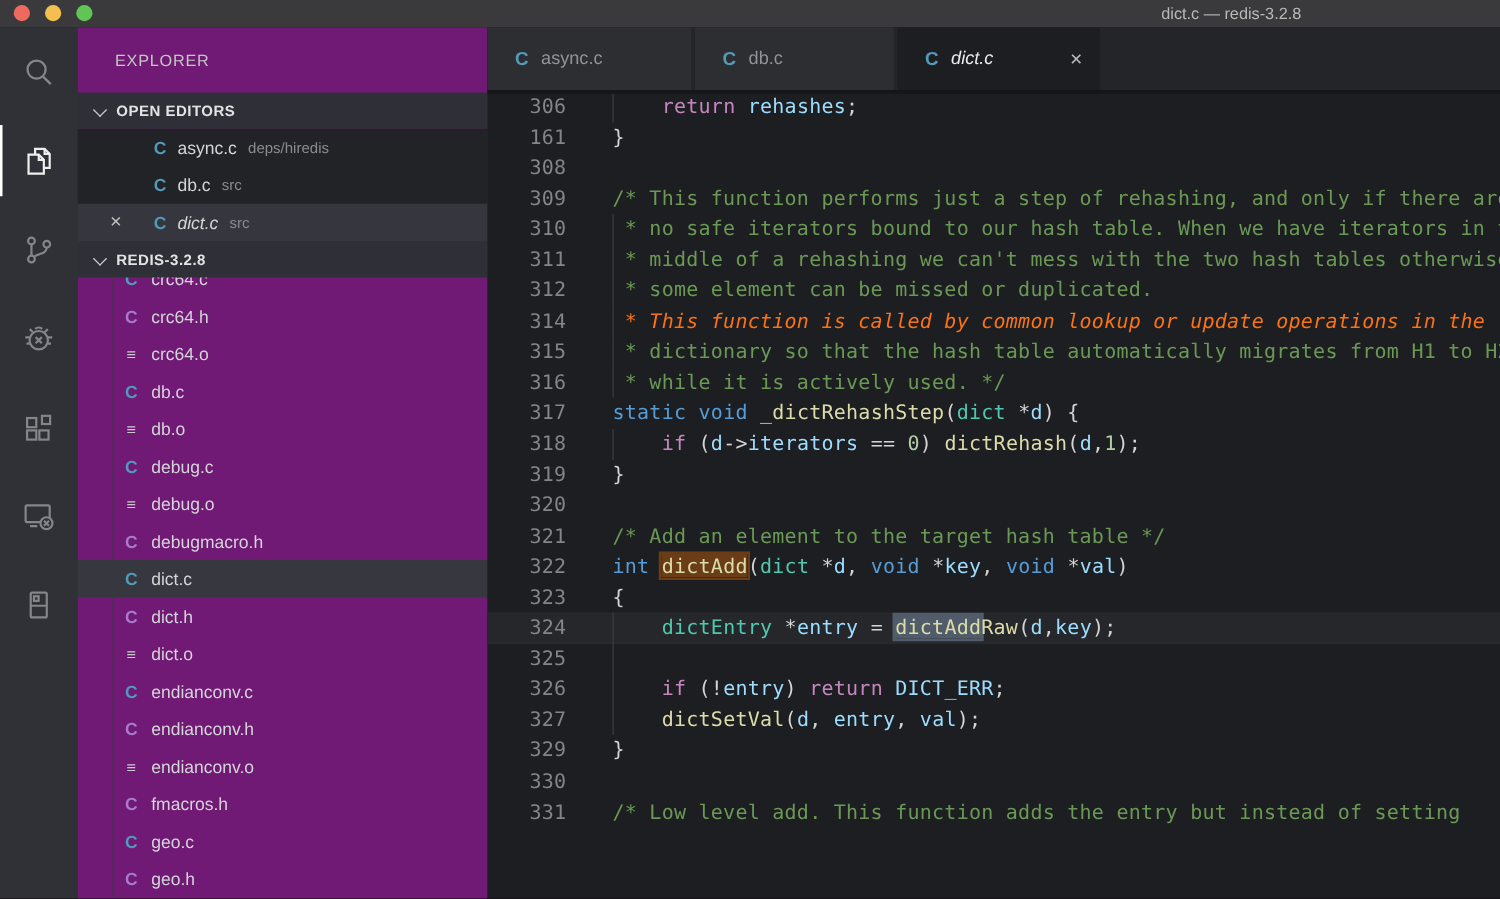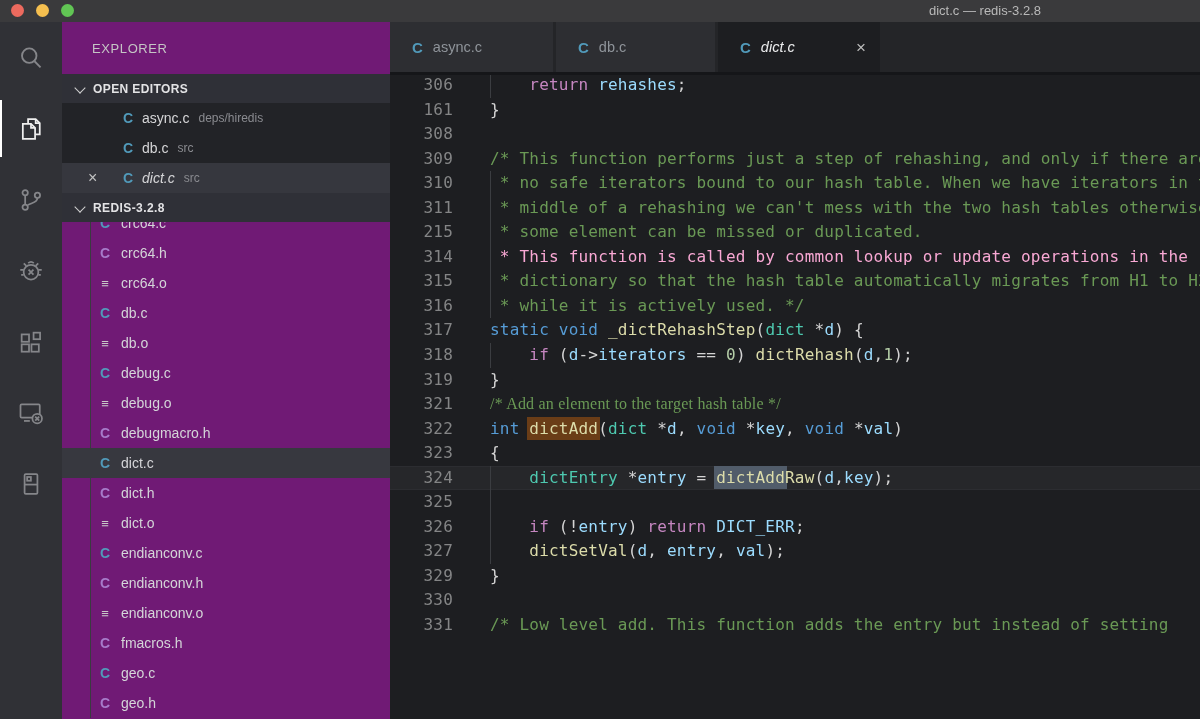--- a/index.html
+++ b/index.html
@@ -270,28 +270,29 @@
       </div>
     <div class="tab-shadow"></div>
     <div class="code-area">
       <div id="code-lines">
           <div class="code-line guide"><span class="ln">306</span><span class="lc"><span style="color: rgb(212, 212, 212);">    </span><span style="color: rgb(197, 134, 192);">return</span><span style="color: rgb(212, 212, 212);"> </span><span style="color: rgb(156, 220, 254);">rehashes</span><span style="color: rgb(212, 212, 212);">;</span></span></div>
           <div class="code-line"><span class="ln">161</span><span class="lc"><span style="color: rgb(212, 212, 212);">}</span></span></div>
           <div class="code-line"><span class="ln">308</span><span class="lc"></span></div>
           <div class="code-line"><span class="ln">309</span><span class="lc"><span style="color: rgb(106, 153, 85);">/* This function performs just a step of rehashing, and only if there are</span></span></div>
           <div class="code-line guide"><span class="ln">310</span><span class="lc"><span style="color: rgb(106, 153, 85);"> * no safe iterators bound to our hash table. When we have iterators in the</span></span></div>
           <div class="code-line guide"><span class="ln">311</span><span class="lc"><span style="color: rgb(106, 153, 85);"> * middle of a rehashing we can't mess with the two hash tables otherwise</span></span></div>
-          <div class="code-line guide"><span class="ln">215</span><span class="lc"><span style="color: rgb(106, 153, 85);"> * some element can be missed or duplicated.</span></span></div>
-          <div class="code-line guide"><span class="ln">314</span><span class="lc"><span style="color: #f9a8d4;"> * This function is called by common lookup or update operations in the</span></span></div>
+          <div class="code-line guide"><span class="ln">312</span><span class="lc"><span style="color: rgb(106, 153, 85);"> * some element can be missed or duplicated.</span></span></div>
+          <div class="code-line guide"><span class="ln">314</span><span class="lc"><span style="color: #f97316; font-style: italic;"> * This function is called by common lookup or update operations in the</span></span></div>
           <div class="code-line guide"><span class="ln">315</span><span class="lc"><span style="color: rgb(106, 153, 85);"> * dictionary so that the hash table automatically migrates from H1 to H2</span></span></div>
           <div class="code-line guide"><span class="ln">316</span><span class="lc"><span style="color: rgb(106, 153, 85);"> * while it is actively used. */</span></span></div>
           <div class="code-line"><span class="ln">317</span><span class="lc"><span style="color: rgb(86, 156, 214);">static</span><span style="color: rgb(212, 212, 212);"> </span><span style="color: rgb(86, 156, 214);">void</span><span style="color: rgb(212, 212, 212);"> </span><span style="color: rgb(220, 220, 170);">_dictRehashStep</span><span style="color: rgb(212, 212, 212);">(</span><span style="color: rgb(78, 201, 176);">dict</span><span style="color: rgb(212, 212, 212);"> *</span><span style="color: rgb(156, 220, 254);">d</span><span style="color: rgb(212, 212, 212);">) {</span></span></div>
           <div class="code-line guide"><span class="ln">318</span><span class="lc"><span style="color: rgb(212, 212, 212);">    </span><span style="color: rgb(197, 134, 192);">if</span><span style="color: rgb(212, 212, 212);"> (</span><span style="color: rgb(156, 220, 254);">d</span><span style="color: rgb(212, 212, 212);">-&gt;</span><span style="color: rgb(156, 220, 254);">iterators</span><span style="color: rgb(212, 212, 212);"> == </span><span style="color: rgb(181, 206, 168);">0</span><span style="color: rgb(212, 212, 212);">) </span><span style="color: rgb(220, 220, 170);">dictRehash</span><span style="color: rgb(212, 212, 212);">(</span><span style="color: rgb(156, 220, 254);">d</span><span style="color: rgb(212, 212, 212);">,</span><span style="color: rgb(181, 206, 168);">1</span><span style="color: rgb(212, 212, 212);">);</span></span></div>
           <div class="code-line"><span class="ln">319</span><span class="lc"><span style="color: rgb(212, 212, 212);">}</span></span></div>
-          <div class="code-line"><span class="ln">321</span><span class="lc"><span style="color: rgb(106, 153, 85); font-family: Liberation Serif, serif;">/* Add an element to the target hash table */</span></span></div>
+          <div class="code-line"><span class="ln">320</span><span class="lc"></span></div>
+          <div class="code-line"><span class="ln">321</span><span class="lc"><span style="color: rgb(106, 153, 85);">/* Add an element to the target hash table */</span></span></div>
           <div class="code-line"><span class="ln">322</span><span class="lc"><span style="color: rgb(86, 156, 214);">int</span><span style="color: rgb(212, 212, 212);"> </span><span style="color: rgb(220, 220, 170); background: rgb(106, 61, 23); box-shadow: rgb(106, 61, 23) 0px 0px 0px 2px;">dictAdd</span><span style="color: rgb(212, 212, 212);">(</span><span style="color: rgb(78, 201, 176);">dict</span><span style="color: rgb(212, 212, 212);"> *</span><span style="color: rgb(156, 220, 254);">d</span><span style="color: rgb(212, 212, 212);">, </span><span style="color: rgb(86, 156, 214);">void</span><span style="color: rgb(212, 212, 212);"> *</span><span style="color: rgb(156, 220, 254);">key</span><span style="color: rgb(212, 212, 212);">, </span><span style="color: rgb(86, 156, 214);">void</span><span style="color: rgb(212, 212, 212);"> *</span><span style="color: rgb(156, 220, 254);">val</span><span style="color: rgb(212, 212, 212);">)</span></span></div>
           <div class="code-line"><span class="ln">323</span><span class="lc"><span style="color: rgb(212, 212, 212);">{</span></span></div>
           <div class="code-line guide cur"><span class="ln">324</span><span class="lc"><span style="color: rgb(212, 212, 212);">    </span><span style="color: rgb(78, 201, 176);">dictEntry</span><span style="color: rgb(212, 212, 212);"> *</span><span style="color: rgb(156, 220, 254);">entry</span><span style="color: rgb(212, 212, 212);"> = </span><span style="color: rgb(220, 220, 170); background: rgb(81, 92, 106); box-shadow: rgb(81, 92, 106) 0px 0px 0px 2px;">dictAdd</span><span style="color: rgb(220, 220, 170);">Raw</span><span style="color: rgb(212, 212, 212);">(</span><span style="color: rgb(156, 220, 254);">d</span><span style="color: rgb(212, 212, 212);">,</span><span style="color: rgb(156, 220, 254);">key</span><span style="color: rgb(212, 212, 212);">);</span></span></div>
           <div class="code-line guide"><span class="ln">325</span><span class="lc"></span></div>
           <div class="code-line guide"><span class="ln">326</span><span class="lc"><span style="color: rgb(212, 212, 212);">    </span><span style="color: rgb(197, 134, 192);">if</span><span style="color: rgb(212, 212, 212);"> (!</span><span style="color: rgb(156, 220, 254);">entry</span><span style="color: rgb(212, 212, 212);">) </span><span style="color: rgb(197, 134, 192);">return</span><span style="color: rgb(212, 212, 212);"> </span><span style="color: rgb(156, 220, 254);">DICT_ERR</span><span style="color: rgb(212, 212, 212);">;</span></span></div>
           <div class="code-line guide"><span class="ln">327</span><span class="lc"><span style="color: rgb(212, 212, 212);">    </span><span style="color: rgb(220, 220, 170);">dictSetVal</span><span style="color: rgb(212, 212, 212);">(</span><span style="color: rgb(156, 220, 254);">d</span><span style="color: rgb(212, 212, 212);">, </span><span style="color: rgb(156, 220, 254);">entry</span><span style="color: rgb(212, 212, 212);">, </span><span style="color: rgb(156, 220, 254);">val</span><span style="color: rgb(212, 212, 212);">);</span></span></div>
           <div class="code-line"><span class="ln">329</span><span class="lc"><span style="color: rgb(212, 212, 212);">}</span></span></div>
           <div class="code-line"><span class="ln">330</span><span class="lc"></span></div>
           <div class="code-line"><span class="ln">331</span><span class="lc"><span style="color: rgb(106, 153, 85);">/* Low level add. This function adds the entry but instead of setting</span></span></div>
         </div>

